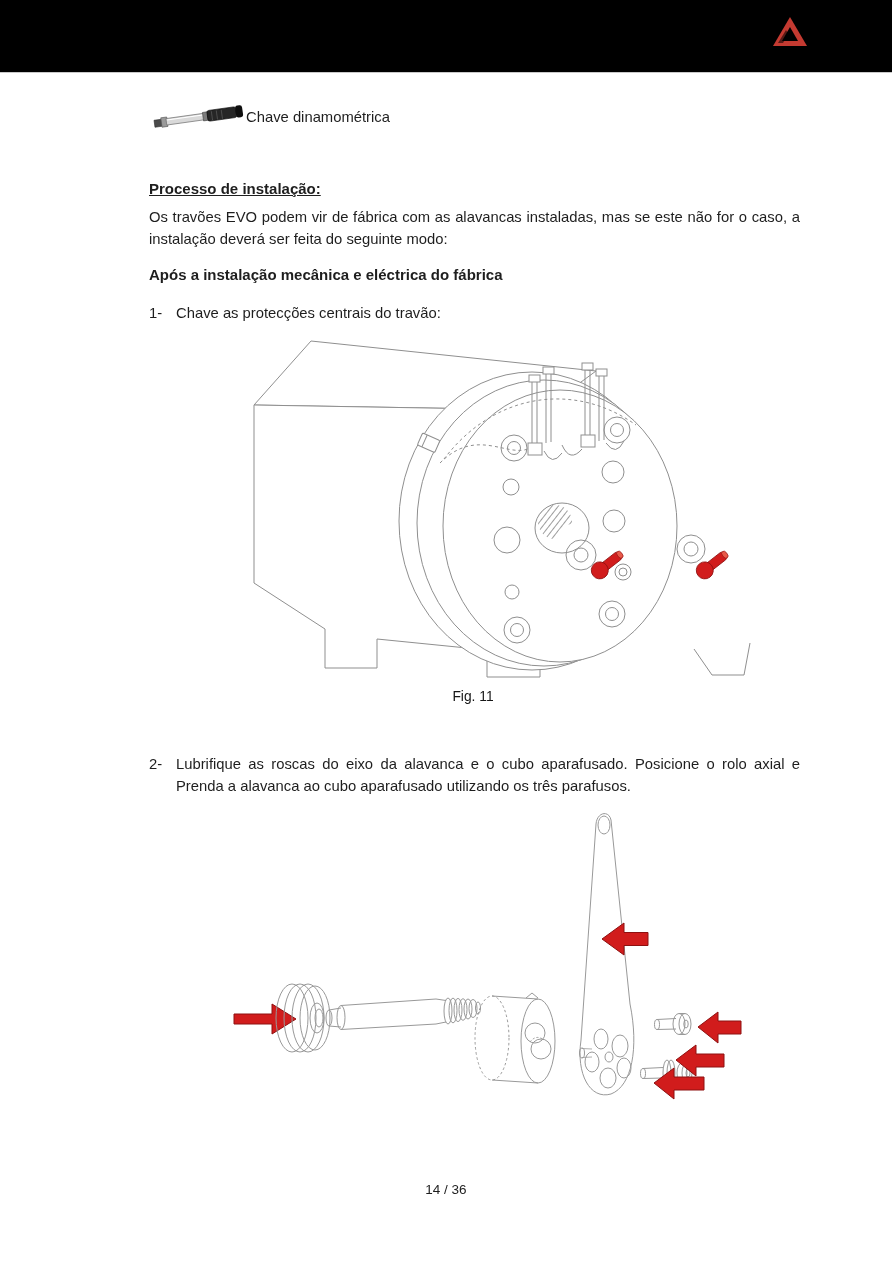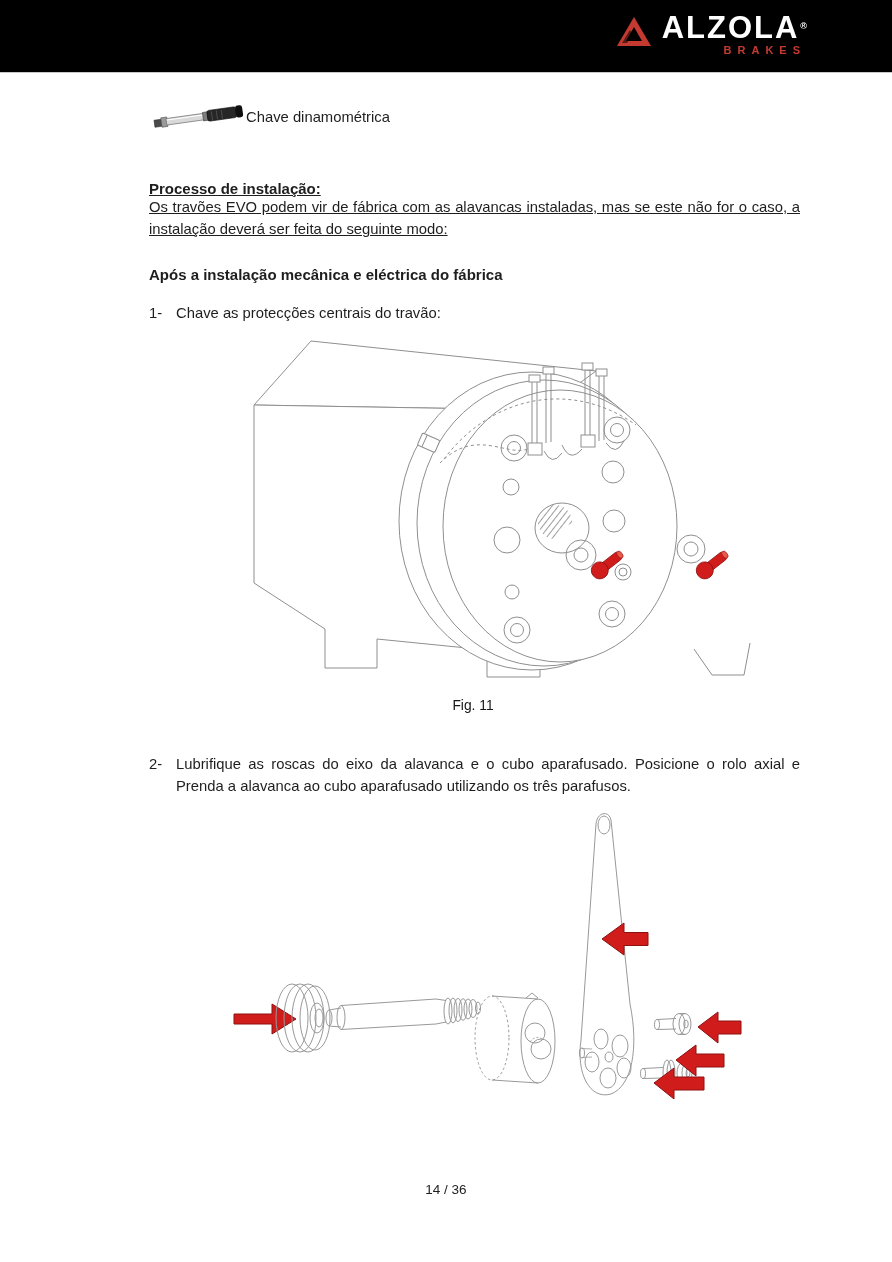--- a/index.html
+++ b/index.html
@@ -17,54 +17,50 @@
   .logo { position:absolute; top:14px; right:84px; display:flex; align-items:flex-start; }
   .logo-tri { margin-top:2px; }
   .logo-text { margin-left:10px; }
   .brand-row { color:#fff; font-weight:bold; font-size:31px; letter-spacing:2px; line-height:28px; }
   .reg { font-size:9px; vertical-align:top; position:relative; top:-2px; left:1px; }
   .brand-sub { color:#c43a31; font-size:11px; font-weight:bold; letter-spacing:6px; text-align:right; margin-top:2px; padding-right:2px; }
   
   .tool-row { position:absolute; top:101px; left:152px; display:flex; align-items:center; }
   .tool-label { font-size:14.8px; }
   .section-title { position:absolute; top:180px; left:149px; font-size:15px; font-weight:bold; text-decoration:underline; }
-  .intro { position:absolute; top:196px; left:149px; width:651px; font-size:14.8px; line-height:22.3px; text-align:justify;text-decoration:underline; }
+  .intro { position:absolute; top:206px; left:149px; width:651px; font-size:14.8px; line-height:22.3px; text-align:justify; }
   .subsection { position:absolute; top:266px; left:149px; font-size:15px; font-weight:bold; }
   .step { position:absolute; left:149px; display:flex; font-size:14.8px; line-height:22.3px; }
   .step-num { width:27px; flex:0 0 27px; }
   .step-text { flex:1; }
   .step-1 { top:302px; width:651px; }
   .step-2 { top:753px; width:651px; }
   .step-2 .step-text { text-align:justify; }
   
   figure { position:absolute; }
   .fig1 { top:331px; left:244px; width:522px; }
   .fig2 { top:806px; left:230px; width:532px; }
   figcaption { text-align:center; font-size:13.8px; color:#161616; }
-  .fig1 figcaption { margin-top:17px; margin-right:64px; }
+  .fig1 figcaption { margin-top:8px; margin-right:64px; }
   .fig2 figcaption { margin-top:6px; margin-right:46px; }
   .page-number { position:absolute; top:1182px; left:0; width:892px; text-align:center; font-size:13.5px; }
   svg { display:block; }
 </style>
 </head>
 <body>
 
 <div class="page">
 
   <header class="topbar">
     <div class="logo">
       <svg class="logo-tri" width="36" height="32" viewBox="0 0 36 32">
         <path d="M18,1 L35,30 H1 Z" fill="#c43a31"></path>
         <path d="M18,11 L26,25 H10 Z" fill="#000"></path>
         <path d="M6,27 L14,14 L16.5,18 L11,27 Z" fill="#000" opacity="0.55"></path>
       </svg>
-      <div class="logo-text">
-        <div class="brand-row"><span>ALZOLA</span><span class="reg">®</span></div>
-        <div class="brand-sub">BRAKES</div>
-      </div>
     </div>
   </header>
 
   <div class="tool-row">
     <svg width="94" height="32" viewBox="0 0 94 32">
       <g transform="rotate(-8 47 16)">
         <rect x="2" y="13" width="8" height="7" fill="#4a4a4a" stroke="#2c2c2c" stroke-width="0.6"></rect>
         <rect x="9" y="11.5" width="6" height="9.5" fill="#9a9a9a" stroke="#555" stroke-width="0.6"></rect>
         <rect x="14" y="13" width="38" height="6.5" fill="#d9d9d9" stroke="#6f6f6f" stroke-width="0.7"></rect>
         <line x1="15" y1="14.6" x2="51" y2="14.6" stroke="#fff" stroke-width="1"></line>

